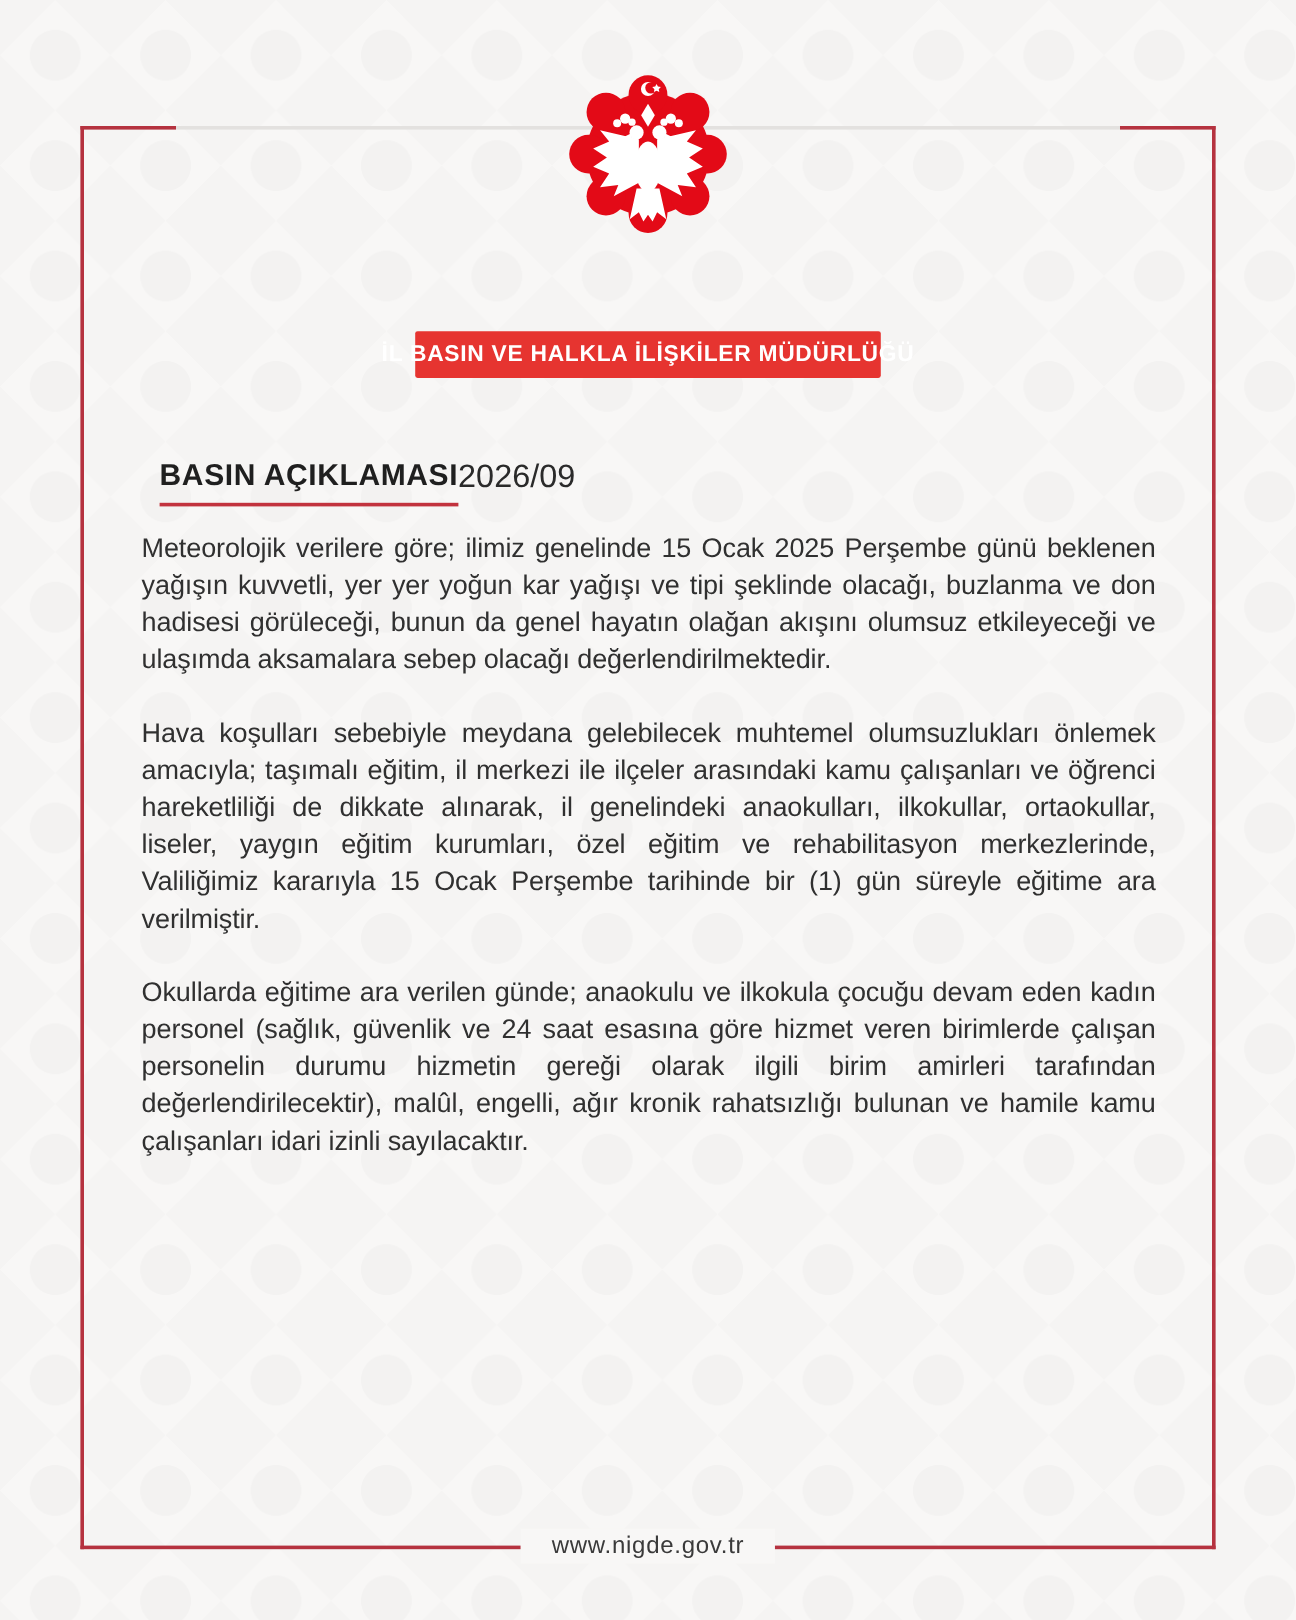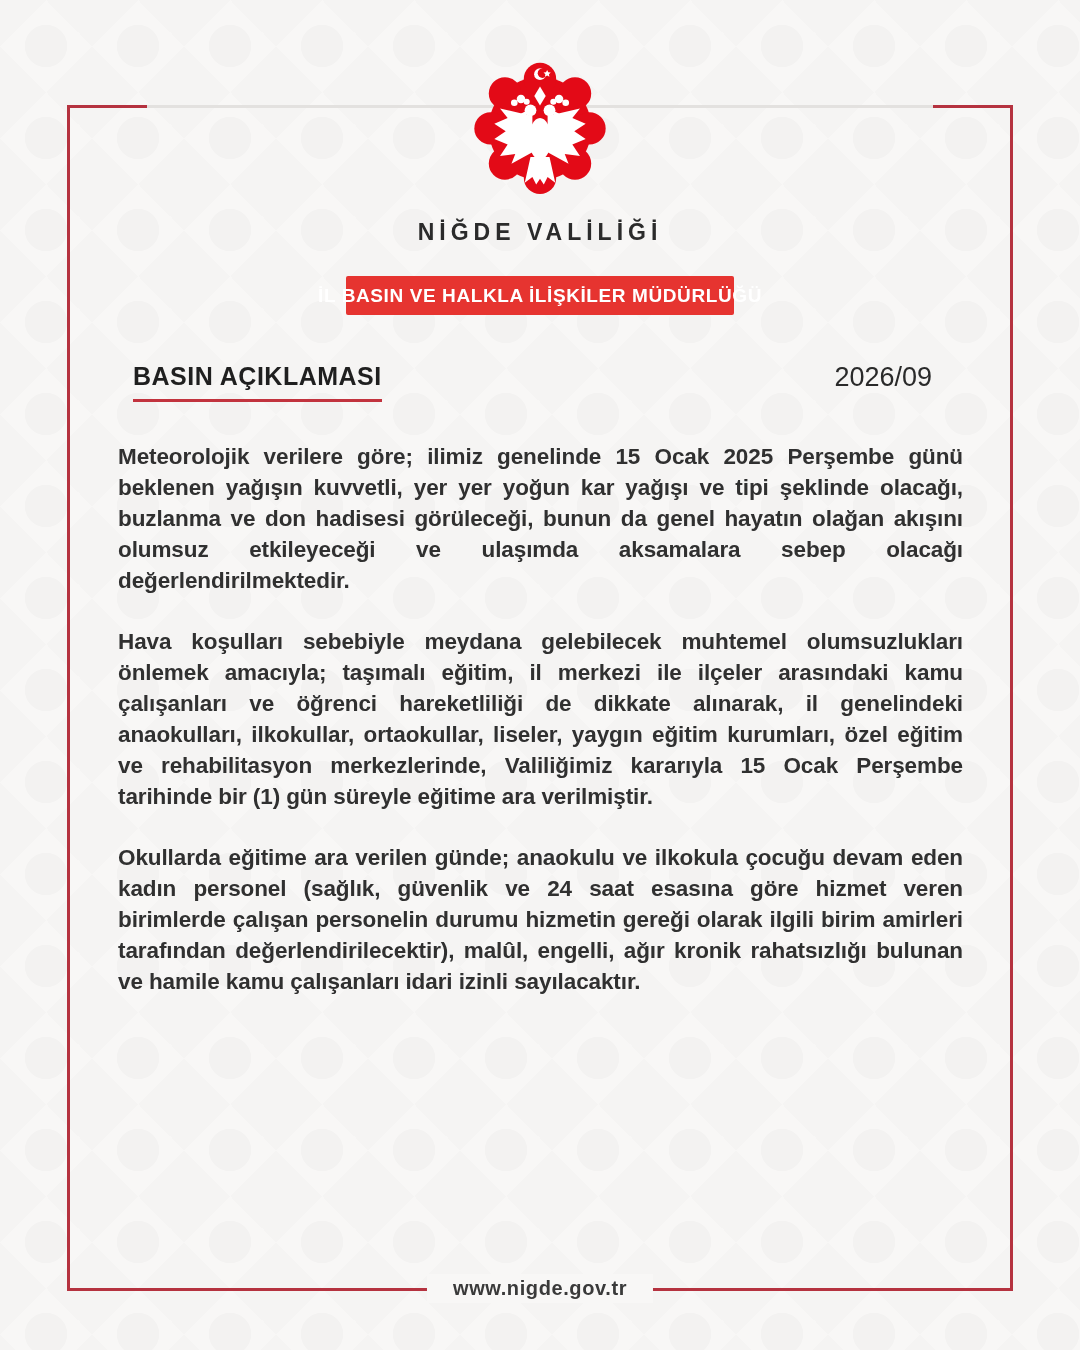--- a/index.html
+++ b/index.html
@@ -30,50 +30,50 @@
   .frame::before{
     content:"";position:absolute;top:0;left:-3px;right:-3px;height:3px;
     background:linear-gradient(90deg,
       var(--frame-red) 0 80px,
       #e3e1df 80px calc(100% - 80px),
       var(--frame-red) calc(100% - 80px) 100%);
   }
   .footer-site{
     position:absolute;left:50%;bottom:-15px;transform:translateX(-50%);
     background:var(--bg);padding:3px 26px;
-    font-size:20px;font-weight:700;color:#3a3a3a;letter-spacing:0.6px;white-space:nowrap;
+    font-size:20px;font-weight:400;color:#3a3a3a;letter-spacing:0.6px;white-space:nowrap;
   }
   .emblem{position:absolute;top:58px;left:50%;transform:translateX(-50%);width:134px;height:138px;}
   .org-prefix{
     position:absolute;top:198px;left:0;width:100%;text-align:center;
     font-size:18px;font-weight:bold;letter-spacing:2.5px;color:#2b2b2b;
   }
   .org-name{
     position:absolute;top:219px;left:0;width:100%;text-align:center;
     font-size:23px;font-weight:bold;letter-spacing:5px;color:#2b2b2b;
   }
   .banner{
     position:absolute;top:276px;left:50%;transform:translateX(-50%);
     width:388px;height:39px;background:var(--banner-red);border-radius:2px;
     display:flex;align-items:center;justify-content:center;
     color:#ffffff;font-weight:bold;font-size:19px;letter-spacing:0.6px;white-space:nowrap;
   }
   .doc-header{
-    position:absolute;top:362px;left:133px;right:148px;
-    display:flex;justify-content:space-between;align-items:flex-start;
+    position:absolute;top:382px;left:133px;right:148px;
+    display:flex;align-items:flex-start;
   }
   .doc-title{
     font-size:25px;font-weight:bold;color:#1f1f1f;letter-spacing:0.5px;
     border-bottom:3px solid var(--underline-red);padding-bottom:8px;
   }
   .doc-ref{font-size:27px;font-weight:500;color:#2a2a2a;}
   .doc-body{
     position:absolute;top:441px;left:118px;width:845px;
     font-size:22.5px;line-height:31px;color:var(--text);
-    text-align:justify;letter-spacing:-0.1px;font-weight:bold;
+    text-align:justify;letter-spacing:-0.1px;
   }
   .doc-body p{margin:0 0 30px 0;}
 </style>
 </head>
 <body>
 
 <div class="page">
 
   <div class="frame">
     <div class="footer-site">www.nigde.gov.tr</div>
@@ -114,21 +114,20 @@
 
       <path d="M62 61 L28 53 L36 63 L22 69 L34 77 L22 85 L36 91 L28 103 L44 101 L40 111 L62 99 Z"></path>
       <path d="M78 61 L112 53 L104 63 L118 69 L106 77 L118 85 L104 91 L112 103 L96 101 L100 111 L78 99 Z"></path>
 
       <ellipse cx="70" cy="85" rx="11.5" ry="22"></ellipse>
 
       <path d="M60 104 L54 131 L62 125 L66 133 L70 127 L74 133 L78 125 L86 131 L80 104 Z"></path>
     </g>
   </svg>
 
-  <div class="org-name">NİĞDE VALİLİĞİ</div>
 
   <div class="banner">İL BASIN VE HALKLA İLİŞKİLER MÜDÜRLÜĞÜ</div>
 
   <div class="doc-header">
     <span class="doc-title">BASIN AÇIKLAMASI</span>
     <span class="doc-ref">2026/09</span>
   </div>
 
   <div class="doc-body">
     <p>Meteorolojik verilere göre; ilimiz genelinde 15 Ocak 2025 Perşembe günü beklenen yağışın kuvvetli, yer yer yoğun kar yağışı ve tipi şeklinde olacağı, buzlanma ve don hadisesi görüleceği, bunun da genel hayatın olağan akışını olumsuz etkileyeceği ve ulaşımda aksamalara sebep olacağı değerlendirilmektedir.</p>

